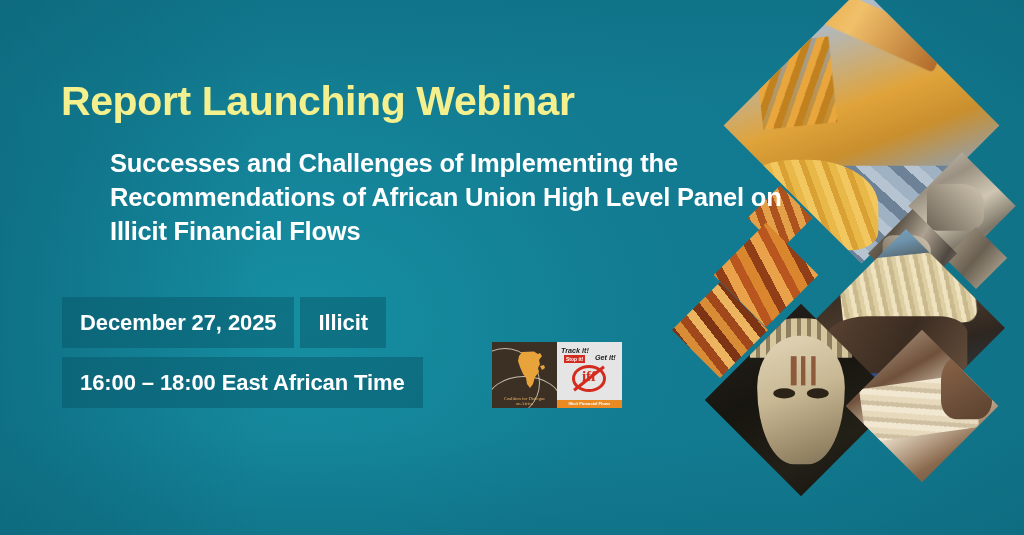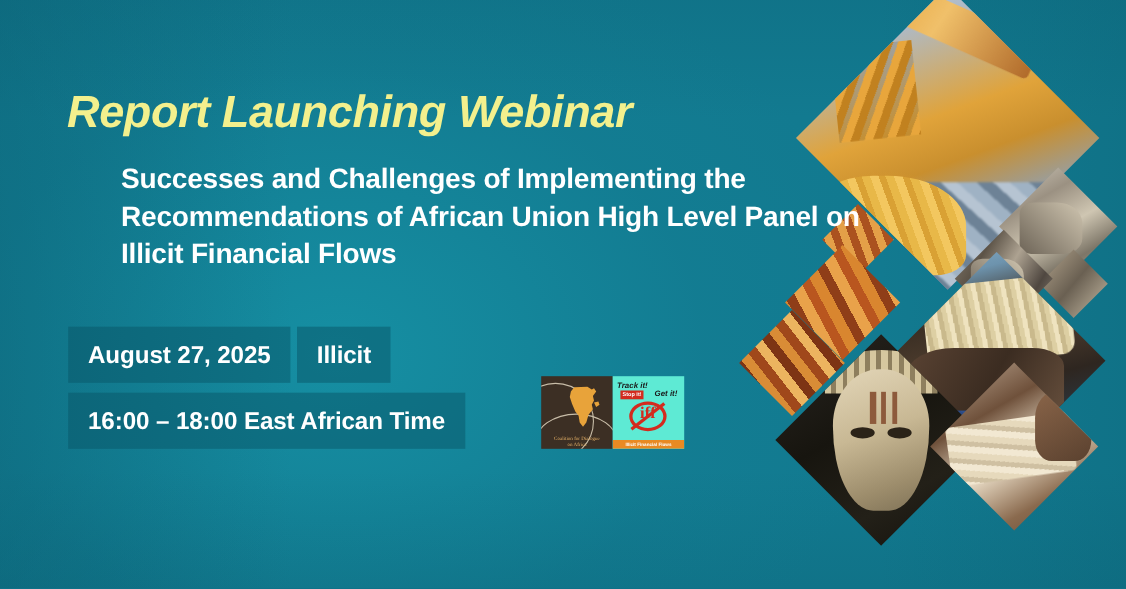--- a/index.html
+++ b/index.html
@@ -53,21 +53,20 @@
 
   .title {
     position: absolute;
     left: 1px;
     top: 78px;
     font-size: 41px;
     font-weight: bold;
     letter-spacing: -0.4px;
     color: #f3f08d;
     white-space: nowrap;
-    font-style: italic;
   }
 
   .subtitle {
     position: absolute;
     left: 2px;
     top: 146px;
     width: 680px;
     font-size: 25.5px;
     font-weight: bold;
     line-height: 1.34;
@@ -151,21 +150,21 @@
     position: absolute;
     left: 0; right: 0; bottom: 1px;
     text-align: center;
     color: #e9b469;
     font-size: 4.6px;
     line-height: 1.25;
     font-family: "Liberation Serif", serif;
   }
 
   .logo-iff {
-    background: #5eead4;
+    background: #e5e5e5;
   }
   .iff-track {
     position: absolute;
     left: 4px;
     top: 4px;
     font-size: 7.2px;
     font-weight: bold;
     color: #1a1a1a;
     font-style: italic;
     white-space: nowrap;
@@ -510,21 +509,21 @@
 
   </div>
 
   <div class="content">
 
     <div class="title">Report Launching Webinar</div>
 
     <div class="subtitle">Successes and Challenges of Implementing the Recommendations of African Union High Level Panel on Illicit Financial Flows</div>
 
     <div class="badge-row row1">
-      <div class="badge">August 27, 2025</div>
+      <div class="badge">December 27, 2025</div>
       <div class="badge gap">Illicit</div>
     </div>
 
     <div class="badge-row row2">
       <div class="badge">16:00 – 18:00 East African Time</div>
     </div>
 
   </div>
 
   <div class="logos">

